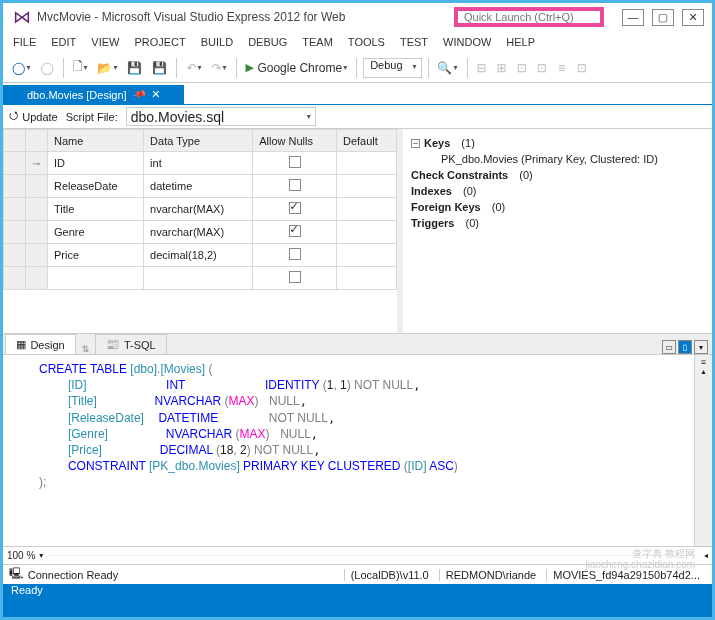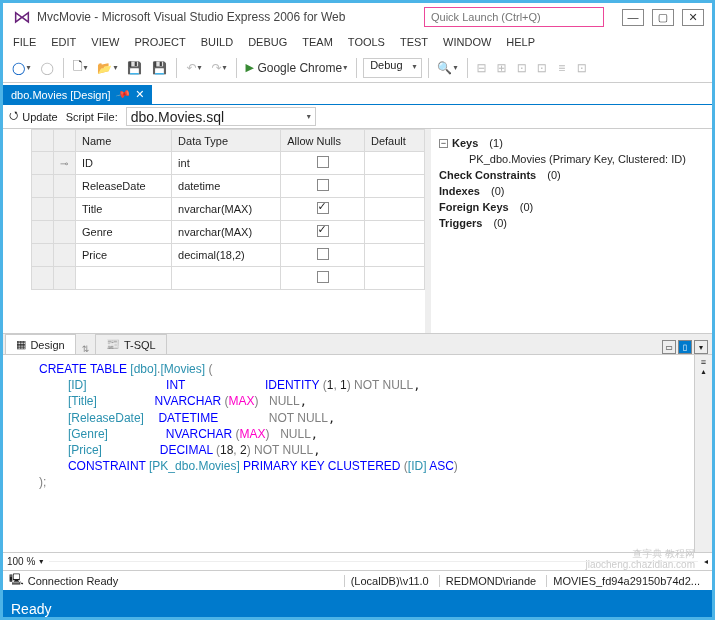--- a/index.html
+++ b/index.html
@@ -1,42 +1,42 @@
 <!DOCTYPE html>
 <html><head>
 <meta charset="utf-8">
 <style>
   * { box-sizing: border-box; margin: 0; padding: 0; font-family: "Segoe UI", Tahoma, sans-serif; }
   body { width: 715px; height: 620px; border: 3px solid #4cb4e7; background: #fff; font-size: 12px; color: #1e1e1e; overflow: hidden; display: flex; flex-direction: column; }
   .titlebar { height: 28px; display: flex; align-items: center; padding: 0 4px; }
   .vs-logo { font-size: 18px; color: #68217a; margin: 0 6px; }
   .title-text { flex: 0 0 auto; font-size: 12px; color: #444; }
   .title-gap { flex: 1; }
-  .quick-launch { width: 180px; height: 20px; border: 1px solid #ec4899; font-size: 11px; color: #888; padding: 2px 6px; margin-right: 18px; }
+  .quick-launch { width: 150px; height: 20px; border: 4px solid #ec4899; font-size: 11px; color: #888; padding: 2px 6px; margin-right: 18px; }
   .sys-btns { display: flex; gap: 8px; margin-right: 4px; }
   .sys-btn { width: 22px; height: 17px; border: 1px solid #888; display: flex; align-items: center; justify-content: center; font-size: 11px; color: #333; }
   .menubar { height: 22px; display: flex; align-items: center; gap: 15px; padding: 0 10px; font-size: 11px; color: #333; }
   .menubar span { cursor: default; }
   .toolbar { height: 30px; display: flex; align-items: center; gap: 4px; padding: 0 6px; border-bottom: 1px solid #ccc; }
   .tb-sep { width: 1px; height: 20px; background: #ccc; margin: 0 2px; }
   .tb-btn { height: 22px; min-width: 16px; padding: 0 3px; display: flex; align-items: center; justify-content: center; font-size: 12px; color: #333; }
   .tb-drop { font-size: 8px; color: #555; margin-left: 1px; }
   .play { color: #388a34; font-size: 11px; }
   .debug-combo { border: 1px solid #ccc; height: 20px; padding: 0 18px 0 6px; font-size: 11px; position: relative; }
   .debug-combo::after { content: "▾"; position: absolute; right: 4px; top: 3px; font-size: 8px; color: #555; }
   .tabstrip { height: 22px; background: #fff; display: flex; align-items: flex-end; border-bottom: 1px solid #007acc; }
-  .doctab { background: #007acc; color: #fff; font-size: 11px; padding: 3px 8px; display: flex; align-items: center; gap: 6px; }
+  .doctab { background: #007acc; color: #fff; font-size: 11px; padding: 3px 24px; display: flex; align-items: center; gap: 6px; }
   .pin { font-size: 10px; transform: rotate(30deg); display: inline-block; }
   .close-x { font-size: 11px; }
   .designer-area { flex: 0 0 228px; display: flex; flex-direction: column; }
   .designer-toolbar { height: 24px; display: flex; align-items: center; gap: 8px; padding: 2px 6px; border-bottom: 1px solid #ccc; font-size: 11px; }
   .update-btn { display:flex; align-items:center; gap:4px; }
   .script-combo { border: 1px solid #ccc; height: 19px; width: 190px; padding: 1px 4px; font-size: 14px; display: flex; align-items: center; position: relative; }
   .script-combo::after { content: "▾"; position: absolute; right: 4px; font-size: 8px; color: #555; }
-  .designer-body { flex: 1; display: flex; margin-left: 28px; }
+  .designer-body { flex: 1; display: flex; }
   .grid { flex: 0 0 400px; border-right: 6px solid #eee; }
   .grid table { width: 100%; border-collapse: collapse; font-size: 11px; }
   .grid th, .grid td { border: 1px solid #d9d9d9; padding: 4px 6px; text-align: left; height: 22px; }
   .grid th { background: #efefef; font-weight: normal; }
   .rowhdr { width: 22px; background: #efefef; text-align:center; }
   .pk { color: #888; font-size: 10px; }
   .chk { width: 12px; height: 12px; border: 1px solid #888; display: inline-block; position: relative; }
   .chk.on::after { content: "✓"; position: absolute; top: -3px; left: 0; font-size: 11px; }
   .props { flex: 1; padding: 6px 8px; font-size: 11px; }
   .props-row { display: flex; align-items: center; gap: 4px; padding: 2px 0; }
@@ -51,30 +51,30 @@
   .sql-area { flex: 1; display:flex; }
   .sql-pre { flex:1; font-family: Consolas, monospace; font-size: 12px; padding: 6px 8px 6px 36px; line-height: 1.35; white-space: pre; overflow:auto; }
   .sql-scroll { width:18px; background:#efefef; border-left:1px solid #ccc; display:flex; flex-direction:column; align-items:center; }
   .kw-blue { color: #0000ff; }
   .kw-teal { color: #2b91af; }
   .kw-pink { color: #ff00c8; }
   .kw-gray { color: #808080; }
   .zoom-bar { height: 18px; border-top: 1px solid #ccc; display:flex; align-items:center; font-size:10px; padding:0 4px; gap:4px; }
   .footerbar { height: 20px; border-top:1px solid #ccc; display:flex; align-items:center; font-size:11px; padding:0 6px; gap:4px; }
   .footer-seg { border-left:1px solid #ccc; padding:0 6px; }
-  .statusbar { height: 27px; background:#007acc; color:#fff; font-size:14px; display:flex; align-items:flex-end; padding:0 8px; }
+  .statusbar { height: 33px; background:#007acc; color:#fff; font-size:11px; display:flex; align-items:flex-start; padding:0 8px; }
   .watermark { position:absolute; right:20px; bottom:50px; font-size:10px; color:#ccc; text-align:right; line-height:1.1;margin-top:16px; }
   .dim { color: #bbb; }
 </style>
 </head>
 <body>
 
 <div class="titlebar">
   <span class="vs-logo">⋈</span>
-  <span class="title-text">MvcMovie - Microsoft Visual Studio Express 2006 for Web</span>
+  <span class="title-text">MvcMovie - Microsoft Visual Studio Express 2012 for Web</span>
   <span class="title-gap"></span>
   <input class="quick-launch" placeholder="Quick Launch (Ctrl+Q)" style="">
   <div class="sys-btns">
     <div class="sys-btn">—</div>
     <div class="sys-btn">▢</div>
     <div class="sys-btn">✕</div>
   </div>
 </div>
 
 <div class="menubar">

